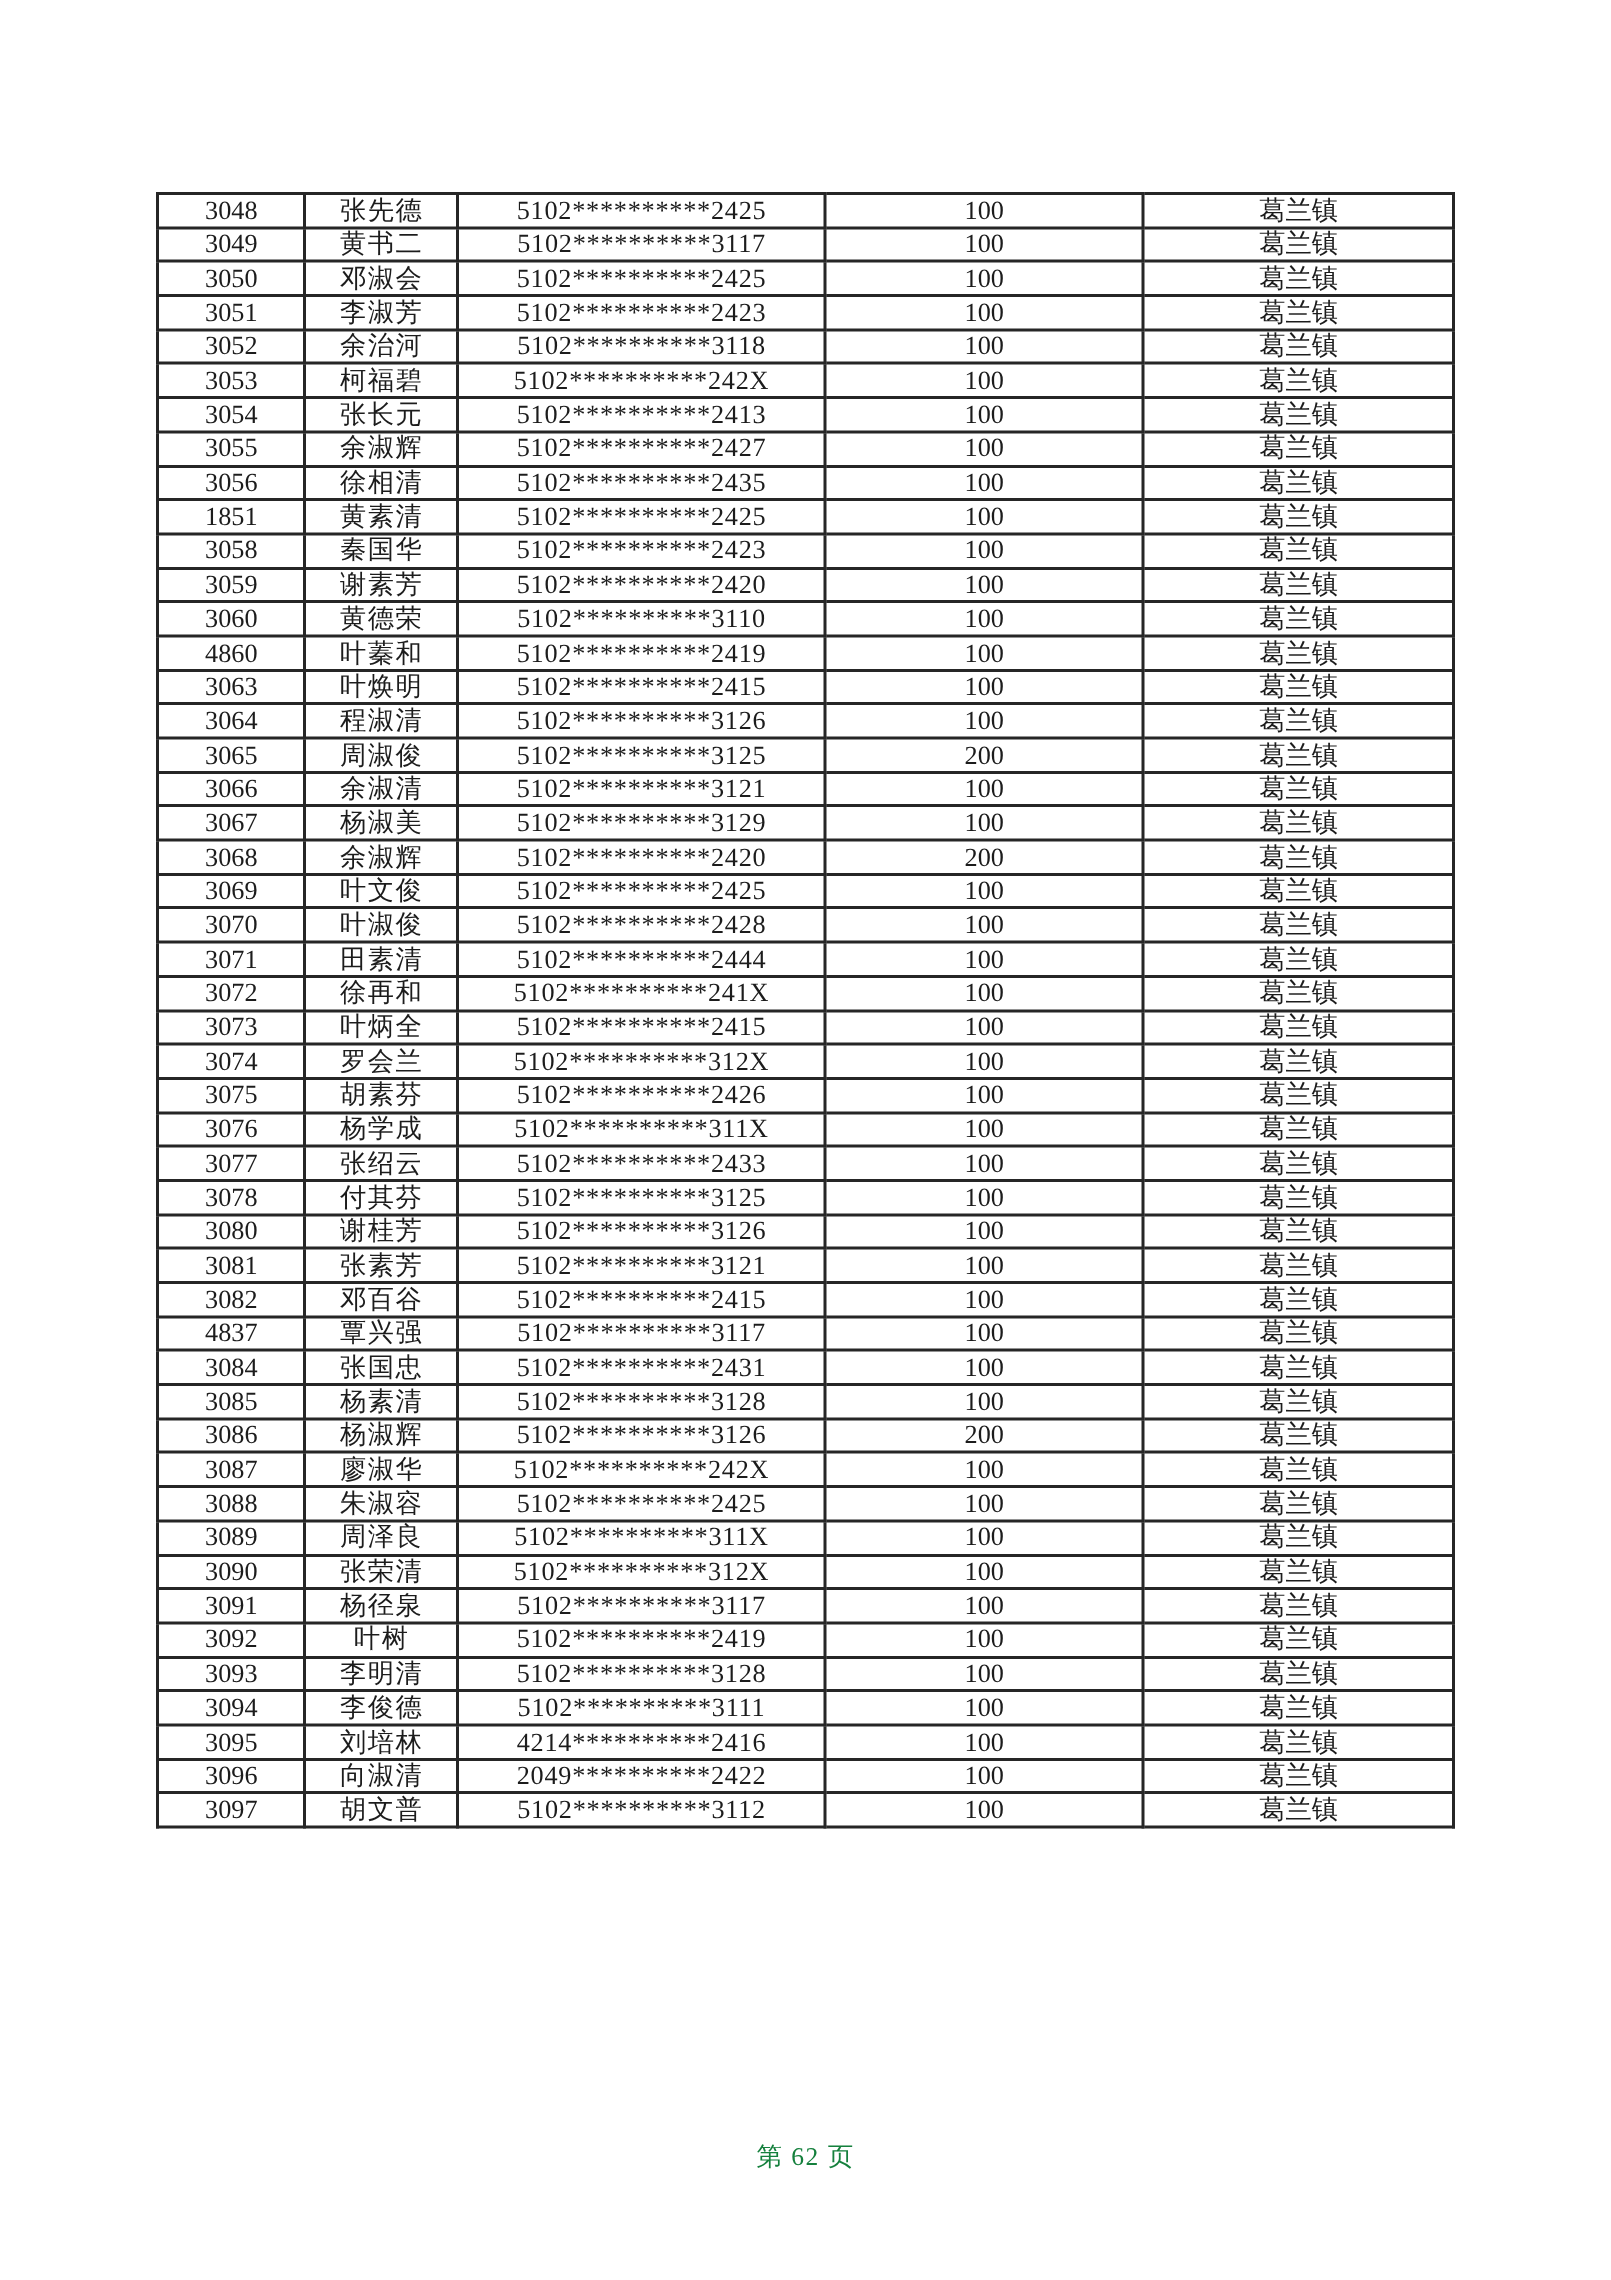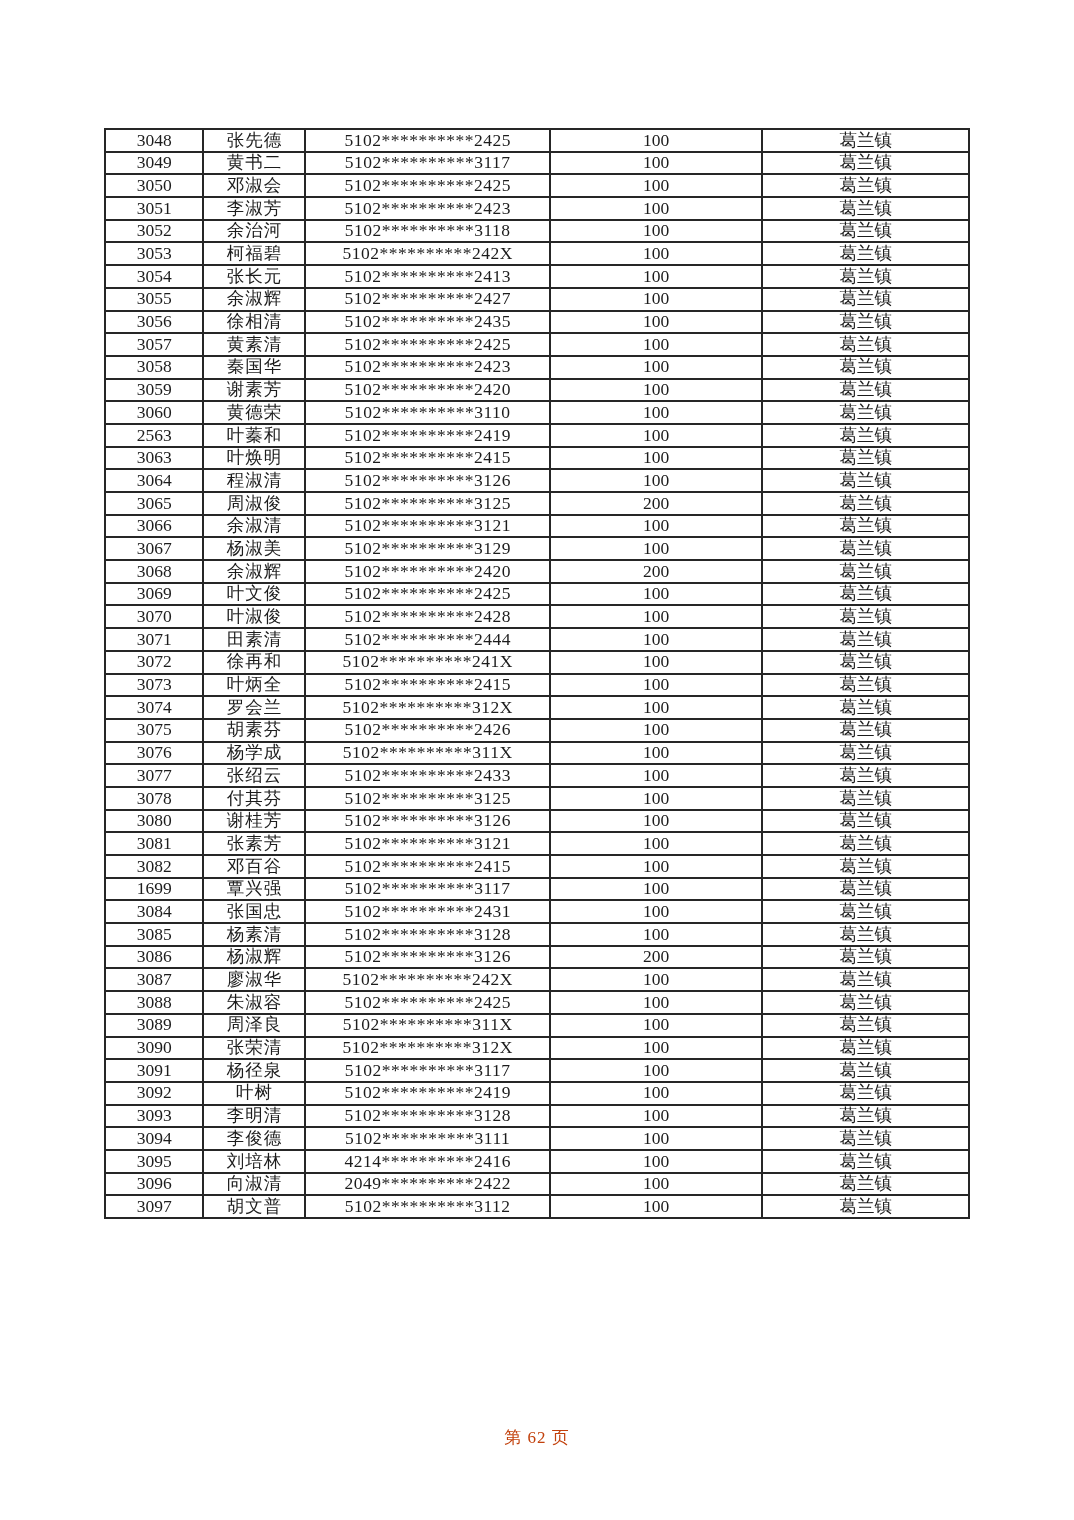--- a/index.html
+++ b/index.html
@@ -38,21 +38,21 @@
   }
   td.id-cell   { letter-spacing: 0.5px; }
   td.name-cell { letter-spacing: 1px; }
   .footer {
     position: absolute;
     left: 0;
     top: 1426px;
     width: 100%;
     text-align: center;
     font-size: 17px;
-    color: #c2410c;
+    color: #15803d;
     letter-spacing: 1px;
     font-family: Liberation Serif, serif;
   }
 </style>
 </head>
 <body>
 
 <div class="page">
 
   <table class="roster">
@@ -121,21 +121,21 @@
           <td class="town-cell">葛兰镇</td>
         </tr>
         <tr>
           <td class="serial-cell">3056</td>
           <td class="name-cell">徐相清</td>
           <td class="id-cell">5102**********2435</td>
           <td class="amount-cell">100</td>
           <td class="town-cell">葛兰镇</td>
         </tr>
         <tr>
-          <td class="serial-cell">3057</td>
+          <td class="serial-cell">1851</td>
           <td class="name-cell">黄素清</td>
           <td class="id-cell">5102**********2425</td>
           <td class="amount-cell">100</td>
           <td class="town-cell">葛兰镇</td>
         </tr>
         <tr>
           <td class="serial-cell">3058</td>
           <td class="name-cell">秦国华</td>
           <td class="id-cell">5102**********2423</td>
           <td class="amount-cell">100</td>
@@ -149,21 +149,21 @@
           <td class="town-cell">葛兰镇</td>
         </tr>
         <tr>
           <td class="serial-cell">3060</td>
           <td class="name-cell">黄德荣</td>
           <td class="id-cell">5102**********3110</td>
           <td class="amount-cell">100</td>
           <td class="town-cell">葛兰镇</td>
         </tr>
         <tr>
-          <td class="serial-cell">2563</td>
+          <td class="serial-cell">4860</td>
           <td class="name-cell">叶蓁和</td>
           <td class="id-cell">5102**********2419</td>
           <td class="amount-cell">100</td>
           <td class="town-cell">葛兰镇</td>
         </tr>
         <tr>
           <td class="serial-cell">3063</td>
           <td class="name-cell">叶焕明</td>
           <td class="id-cell">5102**********2415</td>
           <td class="amount-cell">100</td>
@@ -289,21 +289,21 @@
           <td class="town-cell">葛兰镇</td>
         </tr>
         <tr>
           <td class="serial-cell">3082</td>
           <td class="name-cell">邓百谷</td>
           <td class="id-cell">5102**********2415</td>
           <td class="amount-cell">100</td>
           <td class="town-cell">葛兰镇</td>
         </tr>
         <tr>
-          <td class="serial-cell">1699</td>
+          <td class="serial-cell">4837</td>
           <td class="name-cell">覃兴强</td>
           <td class="id-cell">5102**********3117</td>
           <td class="amount-cell">100</td>
           <td class="town-cell">葛兰镇</td>
         </tr>
         <tr>
           <td class="serial-cell">3084</td>
           <td class="name-cell">张国忠</td>
           <td class="id-cell">5102**********2431</td>
           <td class="amount-cell">100</td>

